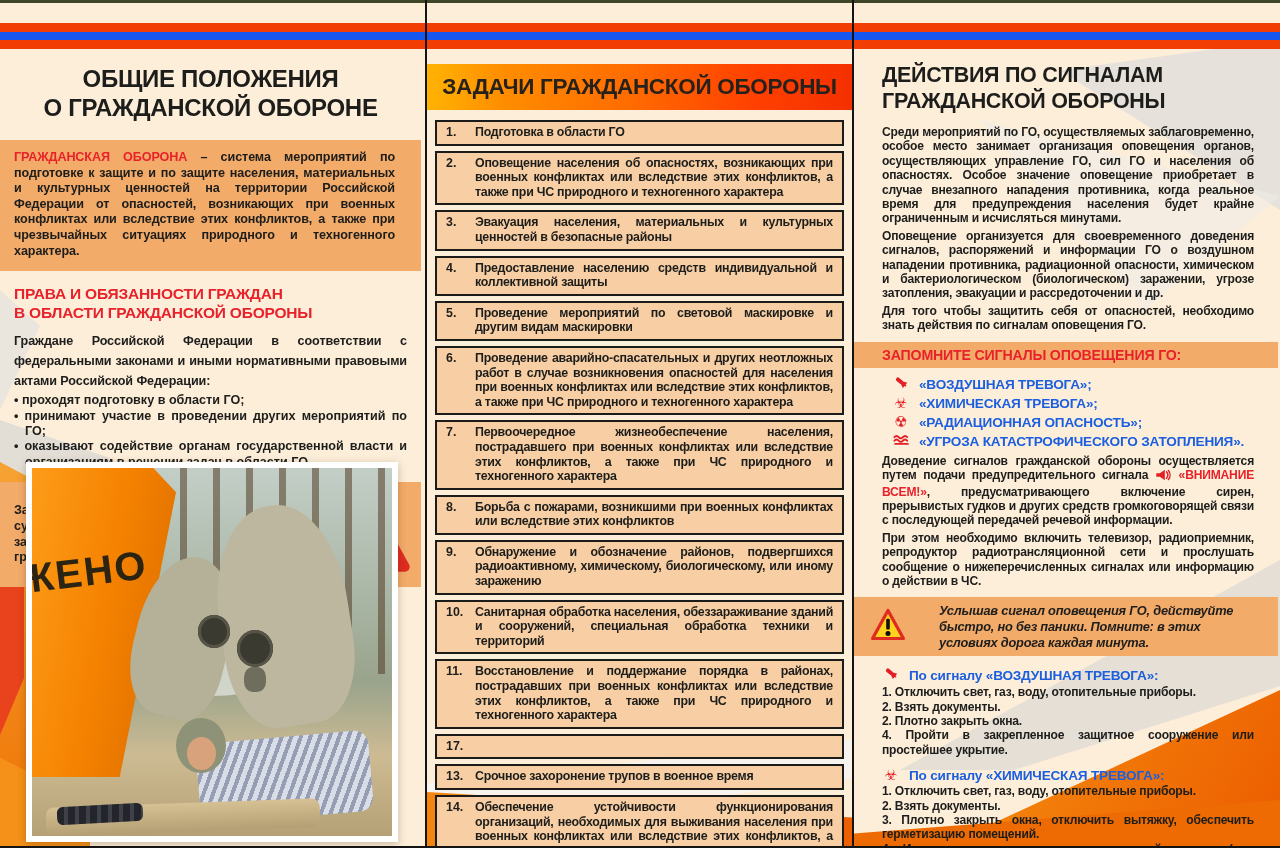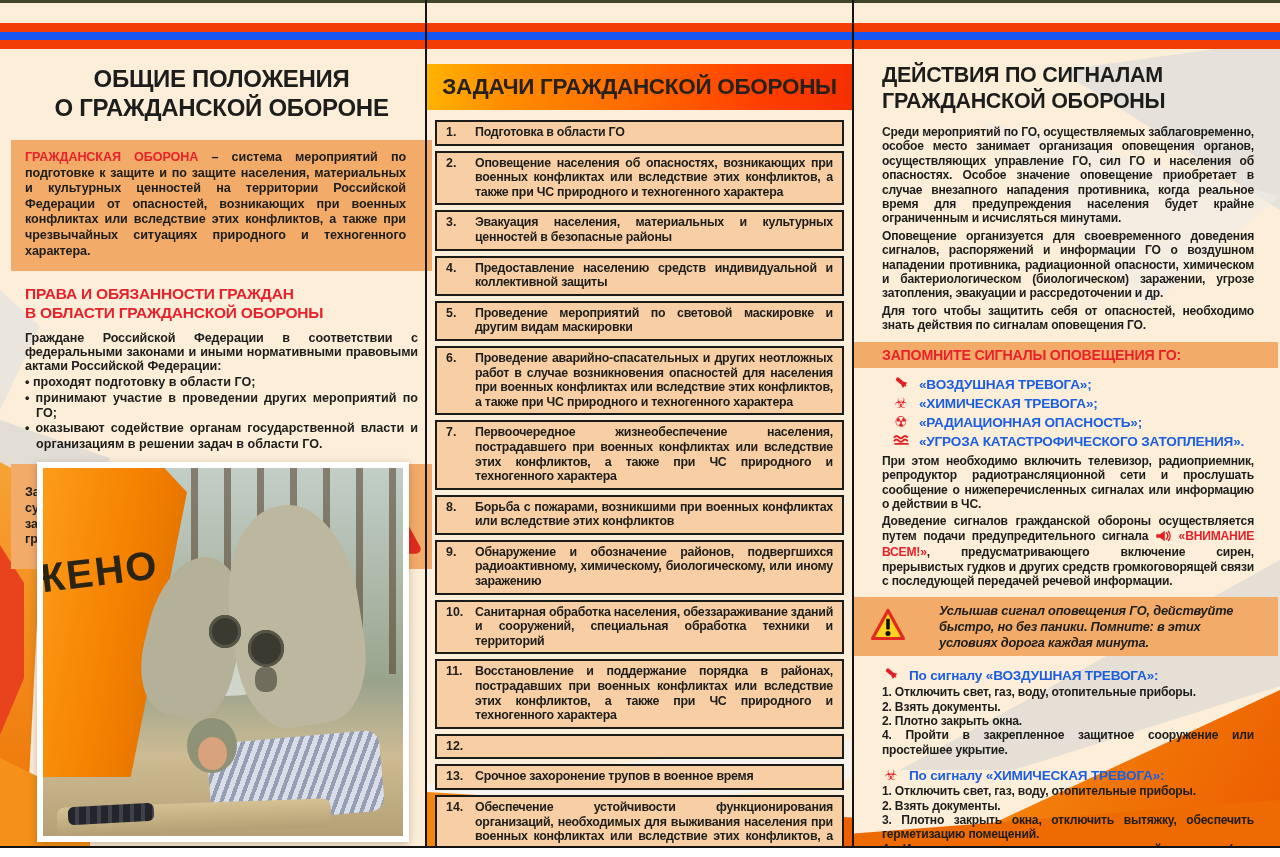--- a/index.html
+++ b/index.html
@@ -33,31 +33,31 @@
   .wedge { z-index:0; }
   .w-m { left:427px; top:768px; width:425px; height:80px; clip-path:polygon(0 30%,100% 62%,100% 100%,0 100%); background:linear-gradient(90deg,#f2860e,#ed5f00); }
   .w-r1 { left:940px; top:690px; width:340px; height:158px; clip-path:polygon(100% 0,100% 100%,0 100%); background:linear-gradient(120deg,#f6920f,#ec5c00); }
   .w-r2 { left:854px; top:800px; width:426px; height:48px; clip-path:polygon(0 70%,100% 0,100% 100%,0 100%); background:#ee6a02; }
   .w-l1 { left:0; top:462px; width:44px; height:386px; clip-path:polygon(0 0,100% 6%,58% 100%,0 100%); background:linear-gradient(180deg,#f6a333,#ee7204); }
   .w-l2 { left:0; top:545px; width:24px; height:190px; clip-path:polygon(0 0,100% 20%,100% 70%,0 100%); background:#e8431c; }
   .w-l3 { left:0; top:735px; width:90px; height:113px; clip-path:polygon(0 20%,100% 60%,100% 100%,0 100%); background:#f59018; }
 
   
   .panel { position:absolute; top:48px; height:800px; overflow:hidden; z-index:1; }
-  .panel-left  { left:11px;  width:421px; }
+  .panel-left  { left:0;  width:421px; }
   .panel-mid   { left:427px; width:425px; }
   .panel-right { left:854px; width:424px; padding:0 24px 0 28px; }
 
   
   .l-title { margin-top:16px; text-align:center; font-weight:700; font-size:24px; line-height:29px; color:#1d1d1b; letter-spacing:-0.3px; }
   .band { background:#f3ab69; }
   .l-def { margin-top:18px; padding:10px 26px 12px 14px; font-size:12.6px; line-height:15.6px; font-weight:700; text-align:justify; letter-spacing:-0.1px; }
   .red { color:#e8222a; }
   .l-rights-h { margin:14px 14px 0; font-weight:700; font-size:15.5px; line-height:18.5px; color:#e8222a; letter-spacing:-0.2px; }
-  .l-rights-t { margin:9px 14px 0; font-size:12.6px; line-height:14px; font-weight:700; text-align:justify; letter-spacing:-0.1px; }
+  .l-rights-t { margin:9px 14px 0; font-size:12.6px; line-height:20px; font-weight:700; text-align:justify; letter-spacing:-0.1px; }
   .l-bullets { margin:2px 14px 0; font-size:12.6px; line-height:15.4px; font-weight:700; }
   .l-bullets p { padding-left:11px; text-indent:-11px; text-align:justify; }
   .l-law { margin-top:12px; display:flex; align-items:center; gap:6px; padding:10px 10px 10px 14px; }
   .l-law-text { flex:1; font-size:12.6px; line-height:15.8px; font-weight:700; text-align:justify; letter-spacing:-0.1px; }
   .l-law-tri { width:88px; flex:0 0 88px; }
 
   .photo { position:absolute; left:26px; top:414px; width:372px; height:380px; border:6px solid #ffffff;
            background:linear-gradient(180deg,#c3cec7 0%,#a8b4a2 38%,#99a38c 58%,#cdbb93 78%,#b5a175 100%);
            box-shadow:0 2px 8px rgba(60,40,10,.28); overflow:hidden; }
   .ph-trees { position:absolute; left:34%; right:0; top:0; height:56%;
@@ -224,21 +224,21 @@
         </div>
       <div class="task">
           <span class="num">10.</span>
           <span class="txt">Санитарная обработка населения, обеззараживание зданий и сооружений, специальная обработка техники и территорий</span>
         </div>
       <div class="task">
           <span class="num">11.</span>
           <span class="txt">Восстановление и поддержание порядка в районах, пострадавших при военных конфликтах или вследствие этих конфликтов, а также при ЧС природного и техногенного характера</span>
         </div>
       <div class="task">
-          <span class="num">12.</span>
+          <span class="num">17.</span>
         </div>
       <div class="task">
           <span class="num">13.</span>
           <span class="txt">Срочное захоронение трупов в военное время</span>
         </div>
       <div class="task">
           <span class="num">14.</span>
           <span class="txt">Обеспечение устойчивости функционирования организаций, необходимых для выживания населения при военных конфликтах или вследствие этих конфликтов, а также при ЧС природного и техногенного характера</span>
         </div>
 
@@ -282,26 +282,26 @@
           <svg viewBox="0 0 24 16" width="17" height="12" fill="none" stroke="#e31e24" stroke-width="2.6" stroke-linecap="round">
             <path d="M2 4 q3 -3.4 6 0 t6 0 t6 0"></path>
               <path d="M2 9 q3 -3.4 6 0 t6 0 t6 0"></path>
               <path d="M3 13.5 h18"></path>
             </svg>
         </span>
         <span class="sig-label">«УГРОЗА КАТАСТРОФИЧЕСКОГО ЗАТОПЛЕНИЯ».</span>
       </div>
     </div>
 
-    <p class="r-par">При этом необходимо включить телевизор, радиоприемник, репродуктор радиотрансляционной сети и прослушать сообщение о нижеперечисленных сигналах или информацию о действии в ЧС.</p>
     <p class="r-par"><span>Доведение сигналов гражданской обороны осуществляется путем подачи предупредительного сигнала </span><span class="inline-icon"><svg viewBox="0 0 26 18" width="17" height="12">
             <path d="M2 6.5 h5.5 L15 1 v16 L7.5 11.5 H2 z" fill="#e31e24"></path>
             <path d="M17.5 4 a7.5 7.5 0 0 1 0 10" stroke="#e31e24" stroke-width="2.2" fill="none" stroke-linecap="round"></path>
             <path d="M20.5 2 a11 11 0 0 1 0 14" stroke="#e31e24" stroke-width="2.2" fill="none" stroke-linecap="round"></path>
           </svg></span> <span class="red">«ВНИМАНИЕ ВСЕМ!»</span><span>, предусматривающего включение сирен, прерывистых гудков и других средств громкоговорящей связи с последующей передачей речевой информации.</span></p>
+    <p class="r-par">При этом необходимо включить телевизор, радиоприемник, репродуктор радиотрансляционной сети и прослушать сообщение о нижеперечисленных сигналах или информацию о действии в ЧС.</p>
 
     <div class="r-notice">
       <span class="r-notice-tri">
         <svg viewBox="0 0 100 92" width="36" height="33">
           <path d="M50 7 L93 85 L7 85 Z" fill="#ffd21e" stroke="#e02b20" stroke-width="9" stroke-linejoin="round"></path>
           <rect x="45" y="30" width="10" height="30" rx="3" fill="#111"></rect>
           <circle cx="50" cy="71" r="7" fill="#111"></circle>
         </svg>
       </span>
       <p class="r-notice-text">Услышав сигнал оповещения ГО, действуйте быстро, но без паники. Помните: в этих условиях дорога каждая минута.</p>

